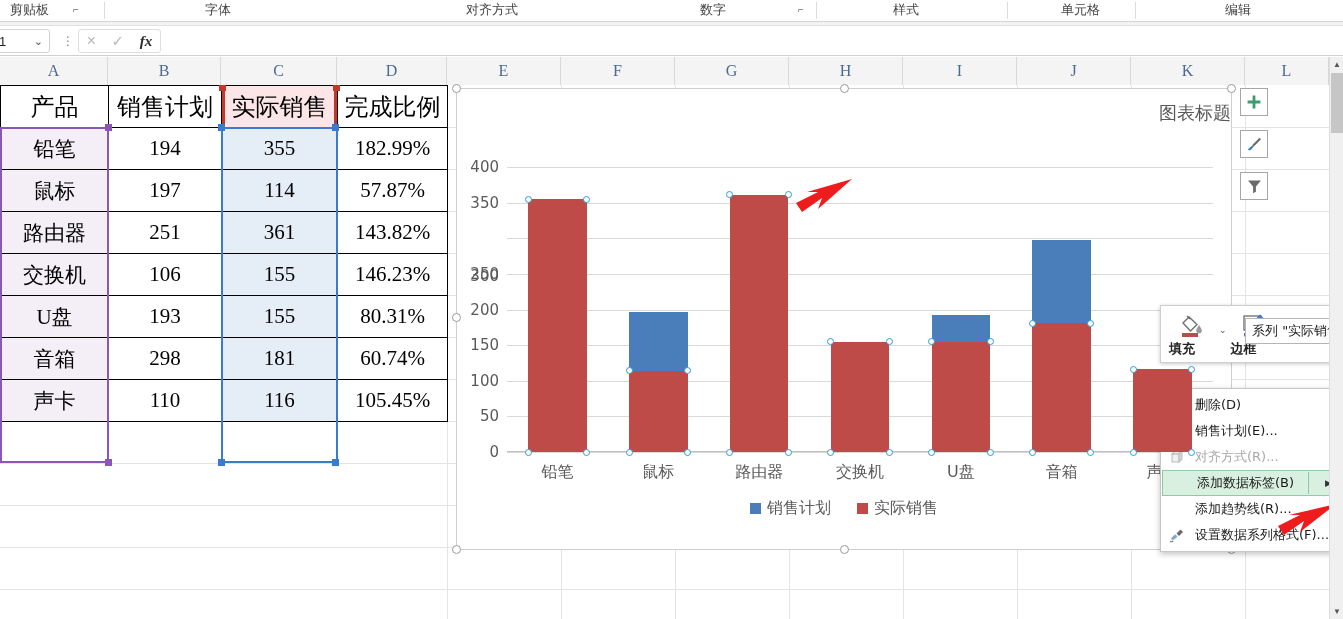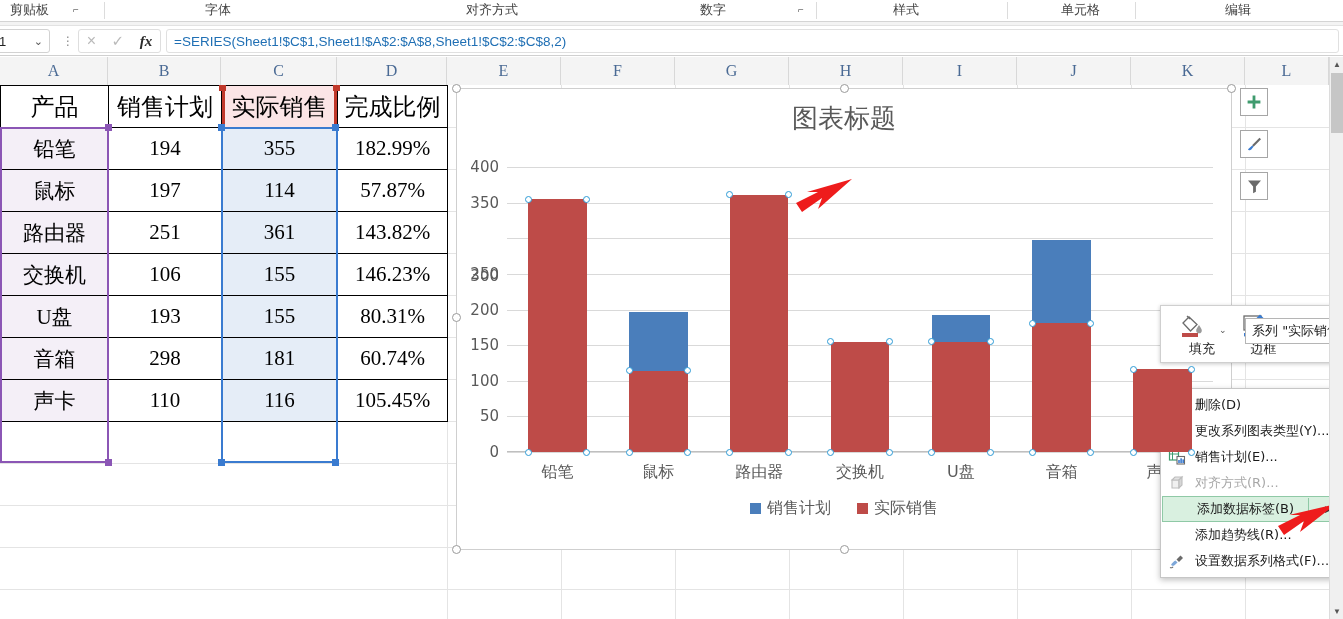--- a/index.html
+++ b/index.html
@@ -124,22 +124,22 @@
   
   .chart-obj {
     position:absolute; left:456px; top:88px; width:776px; height:462px;
     background:#fff; border:1px solid #cfcfcf;
   }
   .chart-handle {
     position:absolute; width:9px; height:9px; border-radius:50%;
     background:#fff; border:1px solid #9a9a9a;
   }
   .chart-title {
-    position:absolute; left:0; right:0; top:12px; text-align:center;
-    font-size:26px; color:#595959;
+    position:absolute; left:0; right:0; top:12px; text-align:right;
+    font-size:18px; color:#595959;
     font-family:"DejaVu Sans","Liberation Sans",sans-serif;
   }
   .plot {
     position:absolute; left:50px; top:78px; width:706px; height:285px;
   }
   .ytick {
     position:absolute; right:100%; margin-right:8px;
     transform:translateY(-50%);
     font-size:15px; color:#595959; white-space:nowrap;
     font-family:"DejaVu Sans","Liberation Sans",sans-serif;
@@ -175,21 +175,21 @@
     margin-bottom:14px; display:flex; align-items:center; justify-content:center;
   }
 
   
   .mini-tb {
     position:absolute; left:1160px; top:305px; width:183px; height:58px;
     background:#fff; border:1px solid #cfcfcf;
     box-shadow:0 1px 4px rgba(0,0,0,.22);
     display:flex; align-items:flex-start; padding:5px 6px 0 8px; gap:4px;
   }
-  .mt-item { width:46px; text-align:right; }
+  .mt-item { width:46px; text-align:left;font-weight:bold; }
   .mt-ic { height:28px; display:flex; align-items:flex-end; justify-content:center; }
   .mt-lb { font-size:13px; color:#222; margin-top:1px;
            font-family:"DejaVu Sans","Liberation Sans",sans-serif; }
   .mt-caret { font-size:9px; color:#555; }
   .tooltip {
     position:absolute; left:1245px; top:318px; height:26px;
     background:#fff; border:1px solid #b5b5b5; padding:2px 6px;
     font-size:13px; color:#222; white-space:nowrap; line-height:20px;
     font-family:"DejaVu Sans","Liberation Sans",sans-serif; overflow:hidden;
     width:98px;
@@ -268,21 +268,20 @@
       <span class="chev">⌄</span>
     </div>
     <div class="nb-dots">⋮</div>
 
     <div class="fx-group">
       <span class="fx-x">×</span>
       <span class="fx-ok">✓</span>
       <span class="fx-fx">fx</span>
     </div>
 
-    <div class="formula-input">=SERIES(Sheet1!$C$1,Sheet1!$A$2:$A$8,Sheet1!$C$2:$C$8,2)</div>
   </div>
 
   <div class="colhdr-row">
     <div class="colhdr" style="left:0px;width:108px;">A</div>
     <div class="colhdr" style="left:108px;width:113px;">B</div>
     <div class="colhdr" style="left:221px;width:116px;">C</div>
     <div class="colhdr" style="left:337px;width:110px;">D</div>
     <div class="colhdr" style="left:447px;width:114px;">E</div>
     <div class="colhdr" style="left:561px;width:114px;">F</div>
     <div class="colhdr" style="left:675px;width:114px;">G</div>
@@ -529,30 +528,20 @@
 
   <div class="tooltip">系列 "实际销售"</div>
 
   <div class="ctx">
 
     <div class="ctx-item">
       <span>删除(D)</span>
     </div>
 
 
-    <div class="ctx-item">
-      <span class="ctx-ic">
-        <svg width="18" height="18" viewBox="0 0 18 18">
-          <rect x="2" y="7" width="3.6" height="9" fill="#3a7bd0"></rect>
-          <rect x="6.8" y="3" width="3.6" height="13" fill="#e8a33d"></rect>
-          <rect x="11.6" y="9" width="3.6" height="7" fill="#3a7bd0"></rect>
-        </svg>
-      </span>
-      <span>更改系列图表类型(Y)...</span>
-    </div>
 
     <div class="ctx-item">
       <span class="ctx-ic">
         <svg width="18" height="18" viewBox="0 0 18 18">
           <rect x="1.5" y="3" width="9" height="9" fill="#fff" stroke="#3f9b6e" stroke-width="1.2"></rect>
           <path d="M1.5 6h9M4.5 3v9" stroke="#3f9b6e" stroke-width="1"></path>
           <rect x="9" y="8.5" width="7.5" height="7.5" fill="#fff" stroke="#6b6b6b" stroke-width="1.1"></rect>
           <rect x="10.2" y="12" width="1.6" height="3" fill="#3a7bd0"></rect>
           <rect x="12.3" y="10.3" width="1.6" height="4.7" fill="#3a7bd0"></rect>
           <rect x="14.4" y="11.4" width="1.6" height="3.6" fill="#3a7bd0"></rect>

